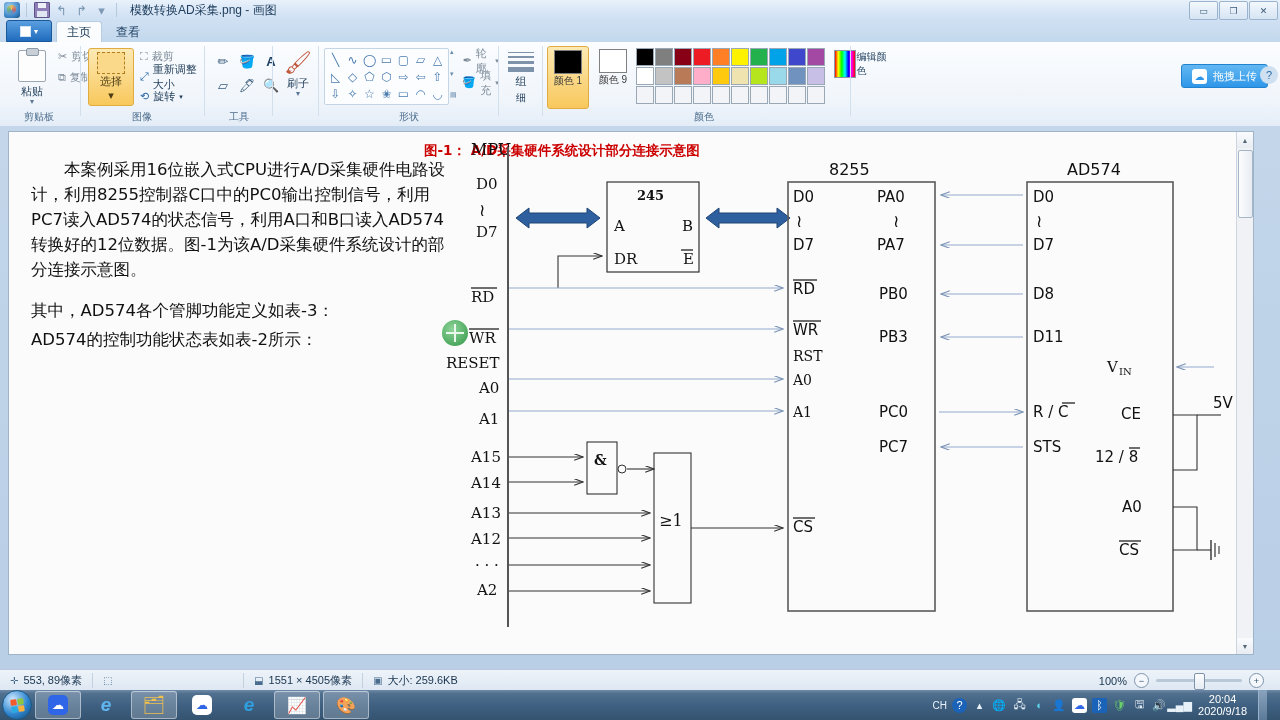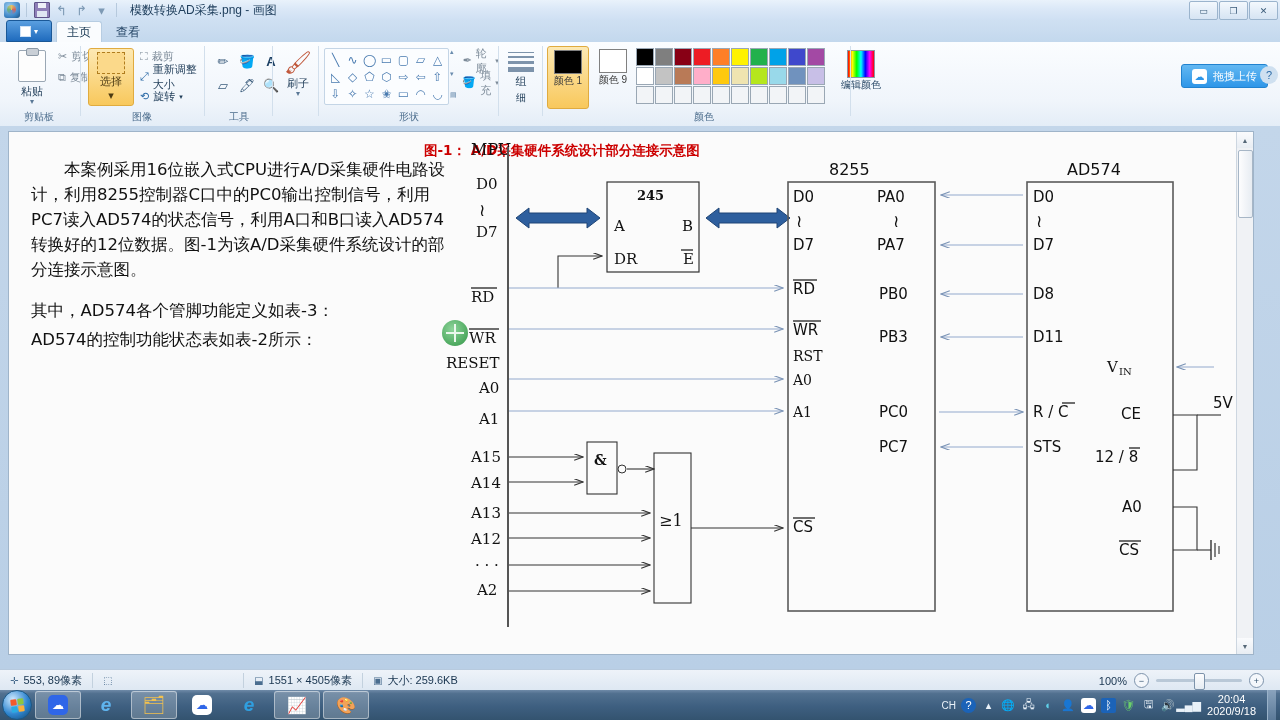--- a/index.html
+++ b/index.html
@@ -97,21 +97,21 @@
   .thickstack i{display:block;width:26px;background:#7d93ab;}
 
   .colorbtn{width:40px;height:58px;border-radius:3px;display:flex;flex-direction:column;
     align-items:center;justify-content:flex-start;padding-top:3px;font-size:11px;color:#3a3a3a;}
   .colorbtn.sel{border:1px solid #e0ab3f;background:linear-gradient(180deg,#fde9b4,#f8c85c);}
   .sw{width:26px;height:22px;border:1px solid #808080;}
 
   .palette{display:grid;grid-template-columns:repeat(10,18px);grid-template-rows:repeat(3,18px);gap:1px;}
   .pc{width:16px;height:16px;border:1px solid #9aa7b4;}
 
-  .editcolor{display:flex;flex-direction:column;align-items:center;font-size:10px;color:#2b4a68;}
+  .editcolor{display:flex;flex-direction:row;align-items:center;font-size:10px;color:#2b4a68;}
   .editcolor .rainbow{width:26px;height:26px;border:1px solid #8a97a4;
     background:linear-gradient(90deg,#ff0000,#ffff00,#00ff00,#00ffff,#0000ff,#ff00ff,#ff0000);}
 
   .uploadbtn{position:absolute;right:12px;top:22px;height:22px;border-radius:3px;
     background:linear-gradient(180deg,#63b8f2,#2e96e8);border:1px solid #2182cf;
     display:flex;align-items:center;gap:6px;padding:0 10px;color:#fff;font-size:11px;}
   .ublogo{width:15px;height:15px;border-radius:3px;background:#fff;color:#2e96e8;
     display:flex;align-items:center;justify-content:center;font-size:10px;font-weight:bold;}
 
   
@@ -161,21 +161,21 @@
     background:linear-gradient(180deg,#6f8aa8 0%,#51708f 12%,#3e5f80 55%,#33536f 100%);
     display:flex;align-items:center;}
   .startorb{width:28px;height:28px;border-radius:50%;margin-left:2px;
     background:radial-gradient(circle at 35% 30%,#cfe9ff,#2f86d0 55%,#12456f);
     border:1px solid #1b5886;display:flex;align-items:center;justify-content:center;}
   .startorb .flag{width:13px;height:13px;display:grid;grid-template-columns:1fr 1fr;grid-template-rows:1fr 1fr;gap:1px;
     transform:rotate(-8deg);}
   .startorb .flag i{display:block;border-radius:1px;}
   .tbtn{width:44px;height:26px;margin-left:3px;border-radius:3px;display:flex;align-items:center;justify-content:center;}
   .tbtn.pressed{background:rgba(255,255,255,.22);border:1px solid rgba(255,255,255,.45);}
-  .tray{margin-left:auto;display:flex;align-items:center;gap:5px;padding-right:4px;color:#e9f1f8;font-size:10px;}
+  .tray{margin-left:auto;display:flex;align-items:center;gap:5px;padding-right:13px;color:#e9f1f8;font-size:10px;}
   .trayico{width:15px;height:15px;display:flex;align-items:center;justify-content:center;font-size:11px;border-radius:2px;}
   .clock{display:flex;flex-direction:column;align-items:center;line-height:12px;font-size:11px;color:#fff;padding:0 6px;}
   .showdesk{width:8px;height:30px;background:linear-gradient(180deg,#8aa3bd,#5b7a99);border-left:1px solid #9ab2c9;}
 </style>
 </head>
 <body>
 
 <div class="app">
 
   <div class="titlebar">

